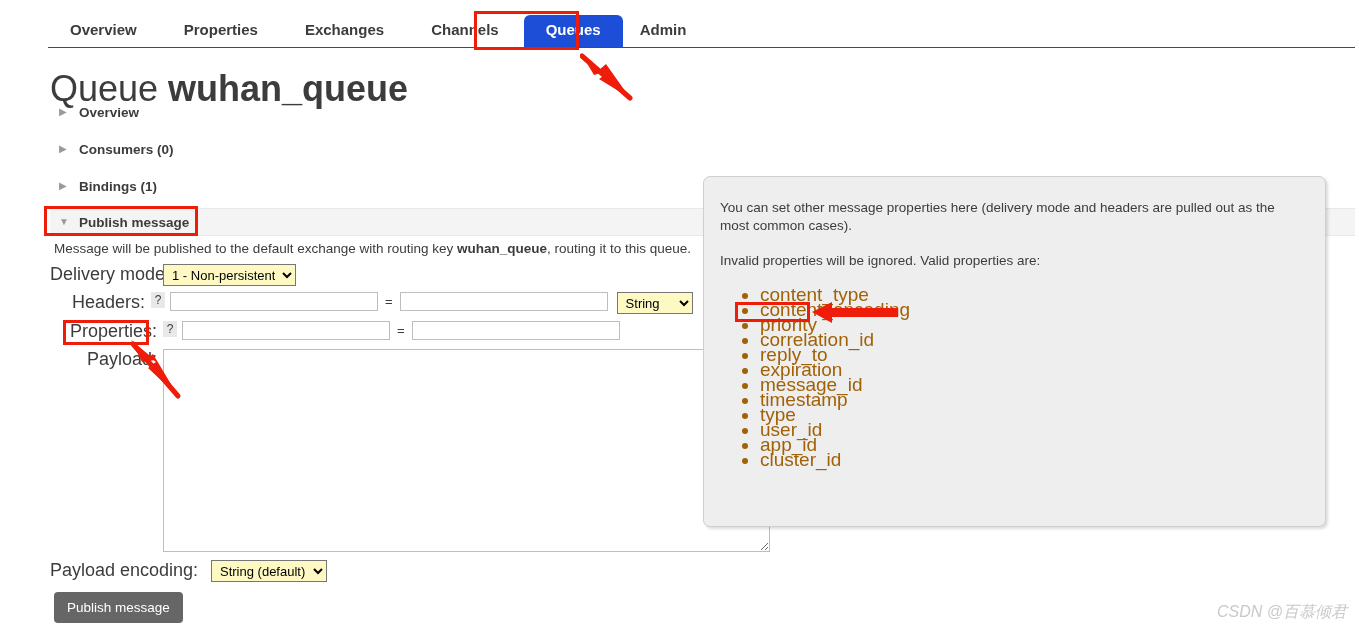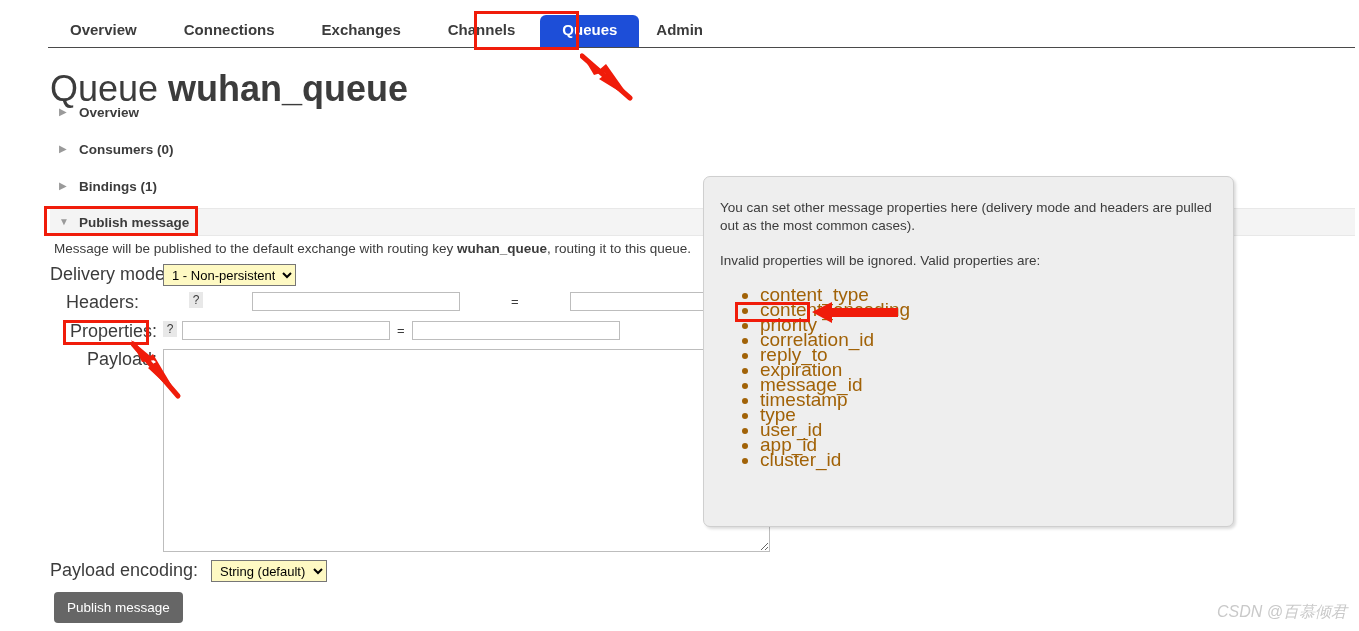--- a/index.html
+++ b/index.html
@@ -181,21 +181,21 @@
     font-size: 13px;
     border: 1px solid #bdbdbd;
     background: #ffffff;
     box-sizing: border-box;
     resize: both;
     color: #000;
     padding: 2px;
   }
 
   #row-delivery  { left: 50px; top: 264px; }
-  #row-headers   { left: 32px; top: 292px; gap: 44px; }
+  #row-headers   { left: 38px; top: 292px; }
   #row-props     { left: 50px; top: 321px; }
   #row-payload   { left: 50px; top: 349px; }
   #row-encoding  { left: 50px; top: 560px; gap: 48px; }
 
   #btn-publish {
     position: absolute;
     left: 54px;
     top: 592px;
     background: #666666;
     color: #ffffff;
@@ -205,21 +205,21 @@
     font-size: 13.5px;
     padding: 8px 13px;
     cursor: pointer;
   }
 
   
   #help-popup {
     position: absolute;
     left: 703px;
     top: 176px;
-    width: 531px;
+    width: 623px;
     height: 351px;
     background: #eeeeee;
     border: 1px solid #cfcfcf;
     border-radius: 7px;
     box-sizing: border-box;
     box-shadow: 2px 2px 3px rgba(0,0,0,0.14);
     z-index: 30;
     padding: 22px 18px 0 16px;
   }
   #help-popup p {
@@ -264,21 +264,21 @@
     z-index: 5;
     font-style: italic;
   }
 </style>
 </head>
 <body>
 
 <div id="nav">
   <ul>
     <li>Overview</li>
-    <li>Connections</li>
+    <li>Properties</li>
     <li>Exchanges</li>
     <li>Channels</li>
     <li class="selected">Queues</li>
     <li class="plain-last">Admin</li>
   </ul>
 </div>
 
 <div class="redbox" style="left:474px; top:11px; width:105px; height:39px;"></div>
 
 <svg class="arrow-svg" style="left:580px; top:52px;" width="60" height="50" viewBox="0 0 60 50">

